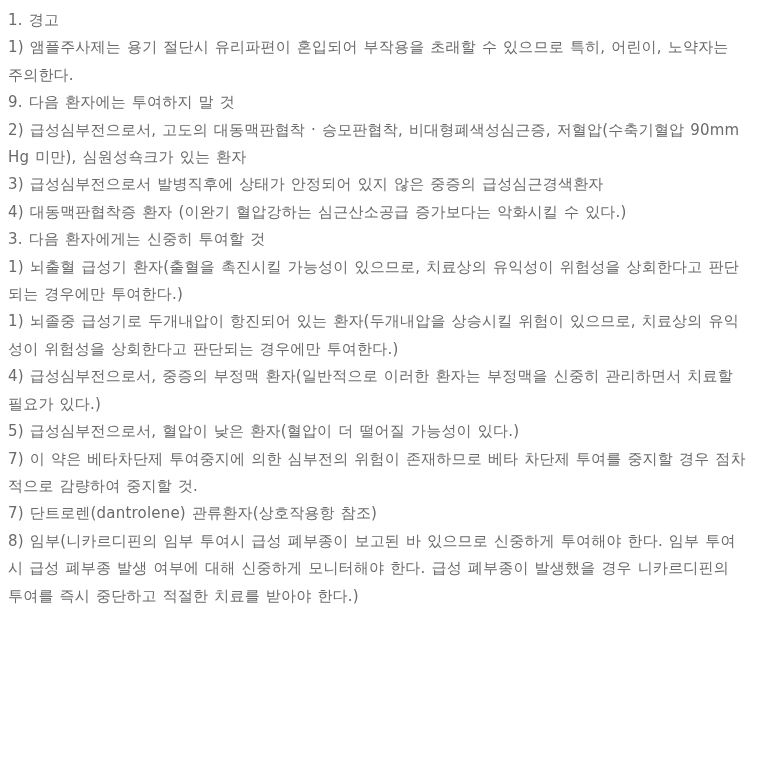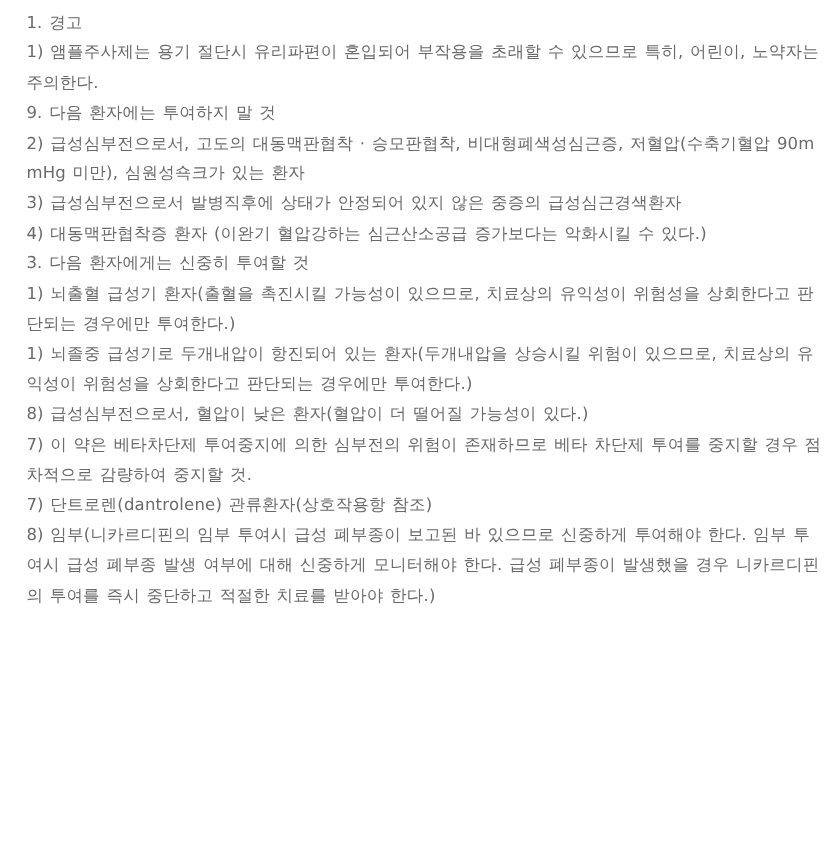--- a/index.html
+++ b/index.html
@@ -8,21 +8,21 @@
     background: #ffffff;
   }
   body {
     width: 757px;
     height: 783px;
     overflow: hidden;
   }
   .doc {
     box-sizing: border-box;
     width: 757px;
-    padding: 7px 8px 0 24px;
+    padding: 7px 8px 0 8px;
     font-family: "DejaVu Sans", "Liberation Sans", sans-serif;
     font-size: 15px;
     line-height: 27.4px;
     color: #6a6a6a;
     letter-spacing: 0.2px;
     word-spacing: 1px;
     text-align: left;
     word-break: break-all;
     overflow-wrap: break-word;
   }
@@ -45,19 +45,20 @@
     <p class="para">9. 다음 환자에는 투여하지 말 것</p>
     <p class="para">2) 급성심부전으로서, 고도의 대동맥판협착 · 승모판협착, 비대형폐색성심근증, 저혈압(수축기혈압 90mmHg 미만), 심원성쇽크가 있는 환자</p>
     <p class="para">3) 급성심부전으로서 발병직후에 상태가 안정되어 있지 않은 중증의 급성심근경색환자</p>
     <p class="para">4) 대동맥판협착증 환자 (이완기 혈압강하는 심근산소공급 증가보다는 악화시킬 수 있다.)</p>
   </div>
 
   <div>
     <p class="para">3. 다음 환자에게는 신중히 투여할 것</p>
     <p class="para">1) 뇌출혈 급성기 환자(출혈을 촉진시킬 가능성이 있으므로, 치료상의 유익성이 위험성을 상회한다고 판단되는 경우에만 투여한다.)</p>
     <p class="para">1) 뇌졸중 급성기로 두개내압이 항진되어 있는 환자(두개내압을 상승시킬 위험이 있으므로, 치료상의 유익성이 위험성을 상회한다고 판단되는 경우에만 투여한다.)</p>
-    <p class="para">8) 급성심부전으로서, 혈압이 낮은 환자(혈압이 더 떨어질 가능성이 있다.)</p>
+    <p class="para">4) 급성심부전으로서, 중증의 부정맥 환자(일반적으로 이러한 환자는 부정맥을 신중히 관리하면서 치료할 필요가 있다.)</p>
+    <p class="para">5) 급성심부전으로서, 혈압이 낮은 환자(혈압이 더 떨어질 가능성이 있다.)</p>
     <p class="para">7) 이 약은 베타차단제 투여중지에 의한 심부전의 위험이 존재하므로 베타 차단제 투여를 중지할 경우 점차적으로 감량하여 중지할 것.</p>
     <p class="para">7) 단트로렌(dantrolene) 관류환자(상호작용항 참조)</p>
     <p class="para">8) 임부(니카르디핀의 임부 투여시 급성 폐부종이 보고된 바 있으므로 신중하게 투여해야 한다. 임부 투여시 급성 폐부종 발생 여부에 대해 신중하게 모니터해야 한다. 급성 폐부종이 발생했을 경우 니카르디핀의 투여를 즉시 중단하고 적절한 치료를 받아야 한다.)</p>
   </div>
 
 </div>
 
 </body></html>

